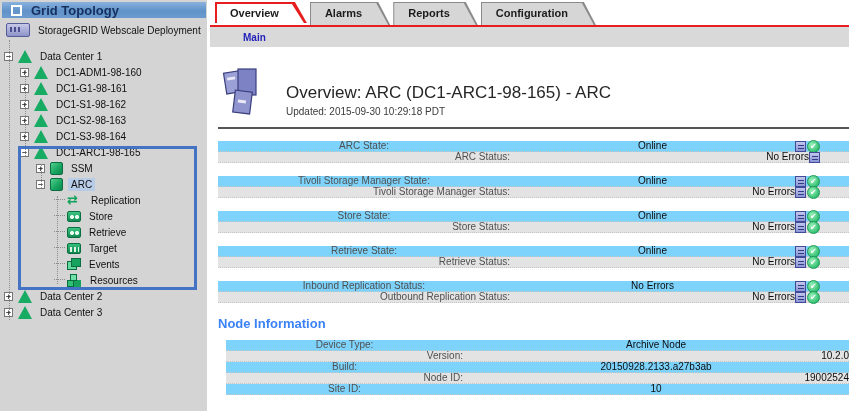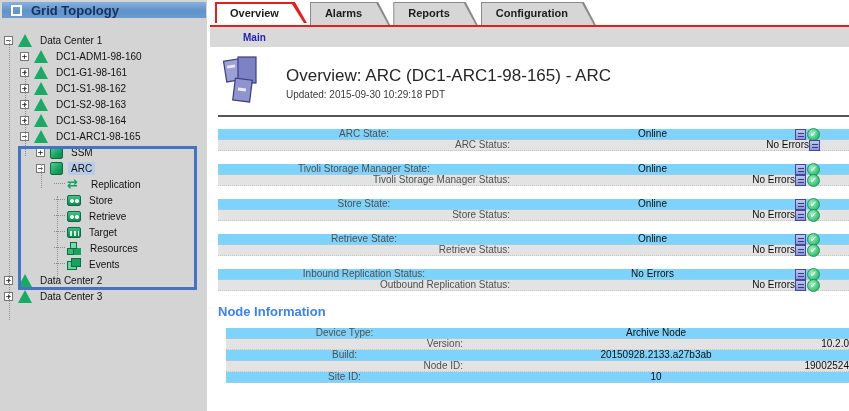--- a/index.html
+++ b/index.html
@@ -66,21 +66,21 @@
   .tab.active{height:21px;z-index:2;}
   .tshape{position:absolute;clip-path:polygon(0 0,calc(100% - 12px) 0,100% 100%,0 100%);}
   .tshape.outer{left:0;right:0;top:0;bottom:0;background:#8a8a8a;}
   .tshape.inner{top:1px;left:1px;right:2px;bottom:0;background:#d6d6d6;}
   .tab.active .tshape.outer{background:#e61e1e;}
   .tab.active .tshape.inner{top:2px;left:2px;right:3px;background:#fff;}
   .tlab{position:relative;display:block;padding:5px 28px 0 15px;font-size:11px;font-weight:bold;color:#1c1c1c;}
   .mainbar{height:20px;background:#d9d9d9;display:flex;align-items:center;}
   .main-link{margin-left:33px;font-size:10px;font-weight:bold;color:#2323bb;text-decoration:none;cursor:pointer;}
   .page{padding:8px 0 0 8px;}
-  .hdr{display:flex;align-items:center;margin-top:0;}
+  .hdr{display:flex;align-items:flex-end;margin-top:12px;}
   .hdr-icon{width:48px;height:50px;flex:none;margin-left:4px;}
   .hdr-text{padding-top:5px;margin-left:16px;}
   .title{font-size:17px;color:#262626;}
   .updated{font-size:10px;color:#3a3a3a;margin-top:3px;}
   .divider{border-top:2px solid #555;margin-top:10px;}
   .status-table{margin-top:12px;}
   .status-group{margin-bottom:13px;}
   .srow,.nrow{box-sizing:border-box;display:flex;align-items:center;height:11px;font-size:10px;
       line-height:10px;border-bottom:1px dotted #c6c6c6;}
   .light{background:#7dd3fc;text-align:center;}
@@ -108,20 +108,26 @@
   <div class="sidebar">
     <div class="sb-header">
       <span class="sb-square"></span>
       <span class="sb-title">Grid Topology</span>
     </div>
     <div class="tree">
       <div class="tline" style="left:9px;top:18px;height:280px;"></div>
       <div class="tline" style="left:25px;top:48px;height:86px;"></div>
       <div class="tline" style="left:41px;top:142px;height:24px;"></div>
       <div class="tline" style="left:57px;top:174px;height:88px;"></div>
+    <div class="trow d0">
+          <span class="ticon">
+            <span class="server-icon"></span>
+          </span>
+          <span class="tlabel">StorageGRID Webscale Deployment</span>
+        </div>
         <div class="trow d1 gap">
           <span class="exp">−</span>
           <span class="ticon">
             <span class="cone-icon"></span>
           </span>
           <span class="tlabel">Data Center 1</span>
         </div>
         <div class="trow d2">
           <span class="exp">+</span>
           <span class="ticon">
@@ -202,30 +208,30 @@
         <div class="trow d4">
           <span class="conn"></span>
           <span class="ticon">
             <span class="target-icon"></span>
           </span>
           <span class="tlabel">Target</span>
         </div>
         <div class="trow d4">
           <span class="conn"></span>
           <span class="ticon">
+            <span class="events-icon"></span>
+          </span>
+          <span class="tlabel">Events</span>
+        </div>
+        <div class="trow d4">
+          <span class="conn"></span>
+          <span class="ticon">
             <span class="resources-icon"></span>
           </span>
           <span class="tlabel">Resources</span>
-        </div>
-        <div class="trow d4">
-          <span class="conn"></span>
-          <span class="ticon">
-            <span class="events-icon"></span>
-          </span>
-          <span class="tlabel">Events</span>
         </div>
         <div class="trow d1">
           <span class="exp">+</span>
           <span class="ticon">
             <span class="cone-icon"></span>
           </span>
           <span class="tlabel">Data Center 2</span>
         </div>
         <div class="trow d1">
           <span class="exp">+</span>

